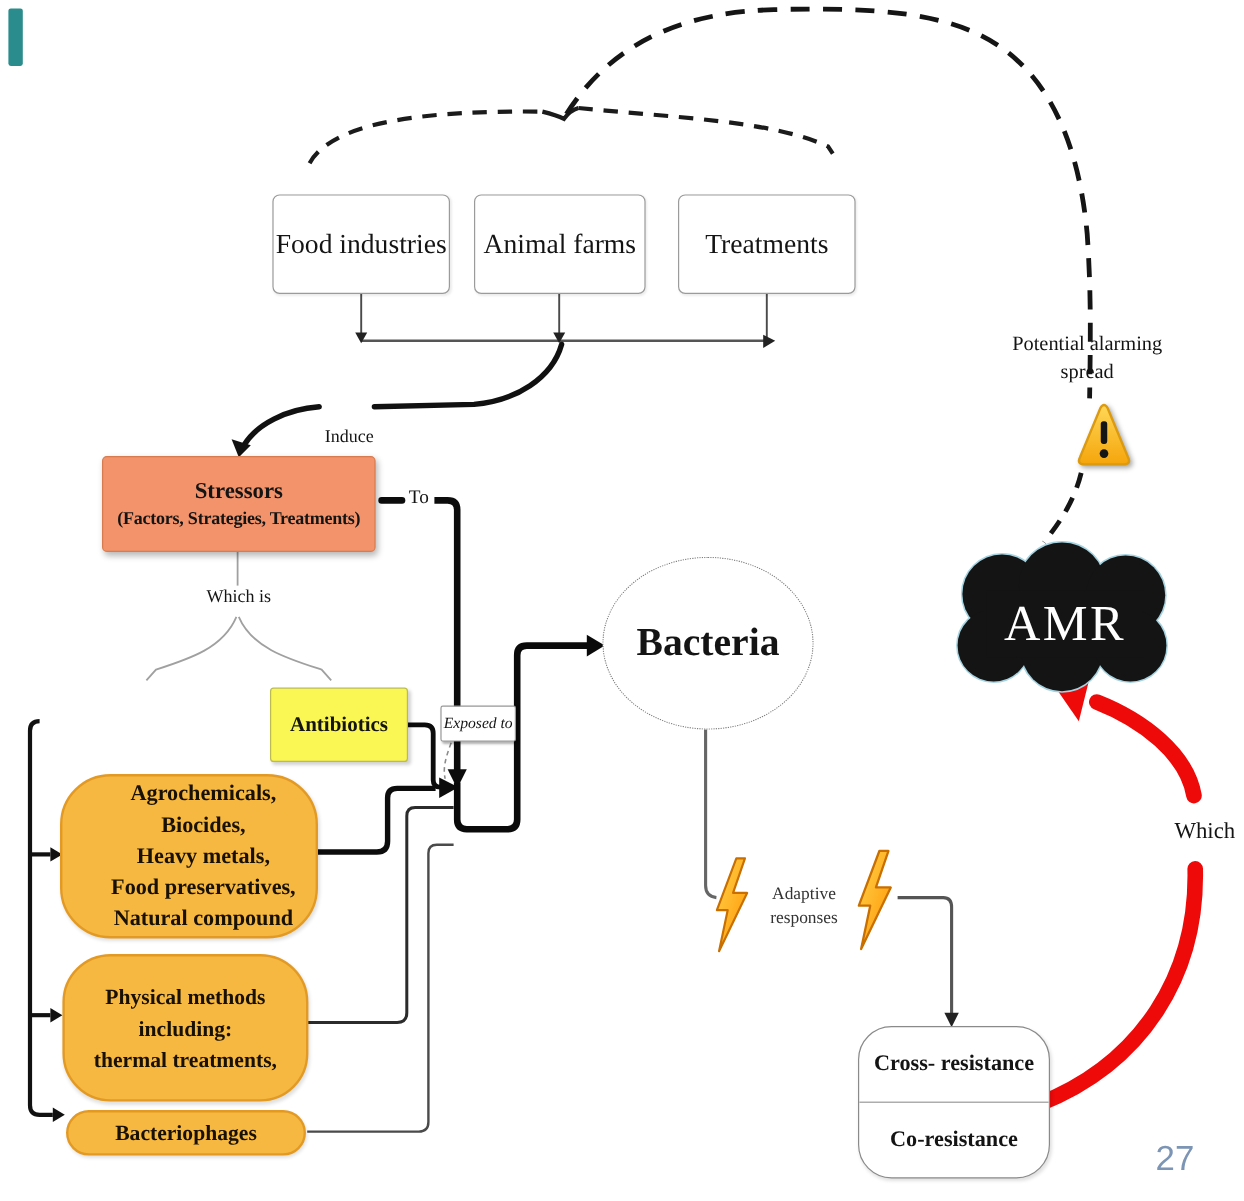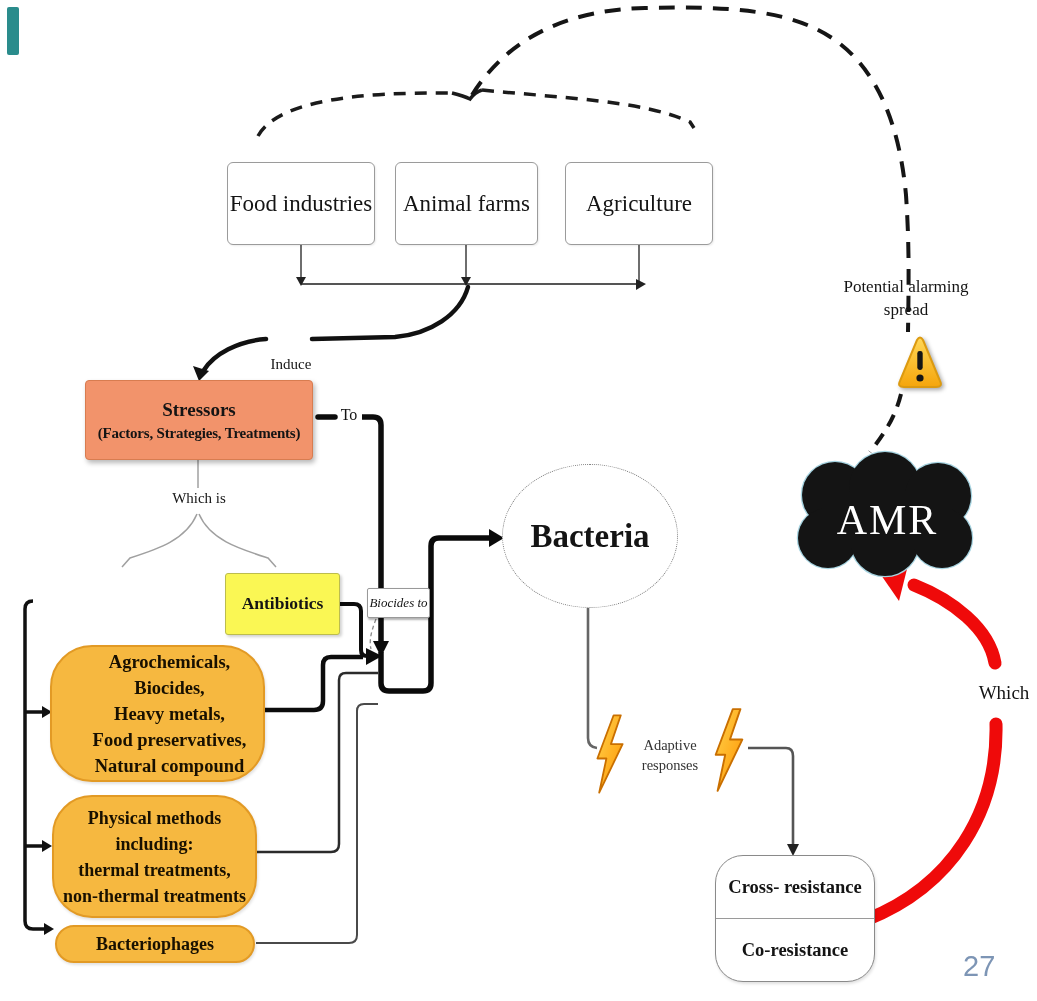--- a/index.html
+++ b/index.html
@@ -146,21 +146,21 @@
 
   <div class="teal-mark" style="left:7px;top:7px;width:12px;height:48px;"></div>
 
   <div class="node src-box" style="left:227px;top:162px;width:148px;height:83px;">
     <span>Food industries</span>
   </div>
   <div class="node src-box" style="left:395px;top:162px;width:143px;height:83px;">
     <span>Animal farms</span>
   </div>
   <div class="node src-box" style="left:565px;top:162px;width:148px;height:83px;">
-    <span>Agriculture</span>
+    <span>Treatments</span>
   </div>
 
   <div class="lbl" style="left:268px;top:328px;width:46px;font-size:15px;background:#fff;margin-top:28px;">Induce</div>
 
   <div class="lbl" style="left:838px;top:276px;width:136px;font-size:17px;line-height:1.35;">
     <div>Potential alarming</div>
     <div>spread</div>
   </div>
 
   <svg class="abs" style="left:896px;top:333px;filter:drop-shadow(2px 2px 2px rgba(0,0,0,0.35));" width="48" height="60" viewBox="0 0 48 60">
@@ -181,34 +181,33 @@
   </div>
 
   <div class="lbl" style="left:338px;top:406px;width:22px;font-size:16px;">To</div>
 
   <div class="lbl" style="left:168px;top:490px;width:62px;font-size:15px;background:#fff;">Which is</div>
 
   <div class="node yellow-box" style="left:225px;top:573px;width:115px;height:62px;">
     <span>Antibiotics</span>
   </div>
 
-  <div class="node bubble" style="left:367px;top:588px;width:63px;height:30px;">Biocides to</div>
+  <div class="node bubble" style="left:367px;top:588px;width:63px;height:30px;">Exposed to</div>
 
   <div class="node orange-box" style="left:50px;top:645px;width:215px;height:137px;border-radius:42px;font-size:18.5px;line-height:26px;padding-left:24px;">
     <div>Agrochemicals,</div>
     <div>Biocides,</div>
     <div>Heavy metals,</div>
     <div>Food preservatives,</div>
     <div>Natural compound</div>
   </div>
   <div class="node orange-box" style="left:52px;top:795px;width:205px;height:123px;border-radius:40px;font-size:18px;line-height:26px;">
     <div>Physical methods</div>
     <div>including:</div>
     <div>thermal treatments,</div>
-    <div>non-thermal treatments</div>
   </div>
   <div class="node orange-box" style="left:55px;top:925px;width:200px;height:38px;border-radius:19px;font-size:18px;">
     <span>Bacteriophages</span>
   </div>
 
   <div class="node ellipse" style="left:502px;top:464px;width:176px;height:144px;">
     <span>Bacteria</span>
   </div>
 
   <svg class="abs" style="left:592px;top:712px;" width="36" height="84" viewBox="0 0 40 90">

